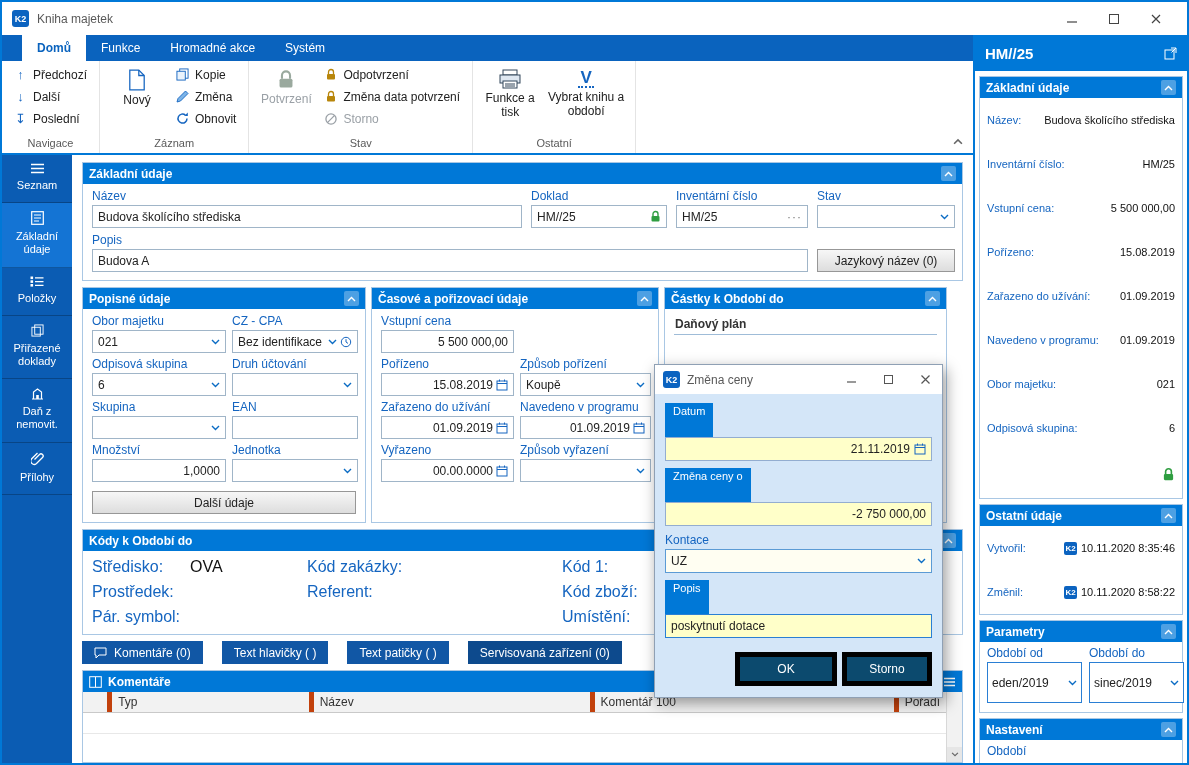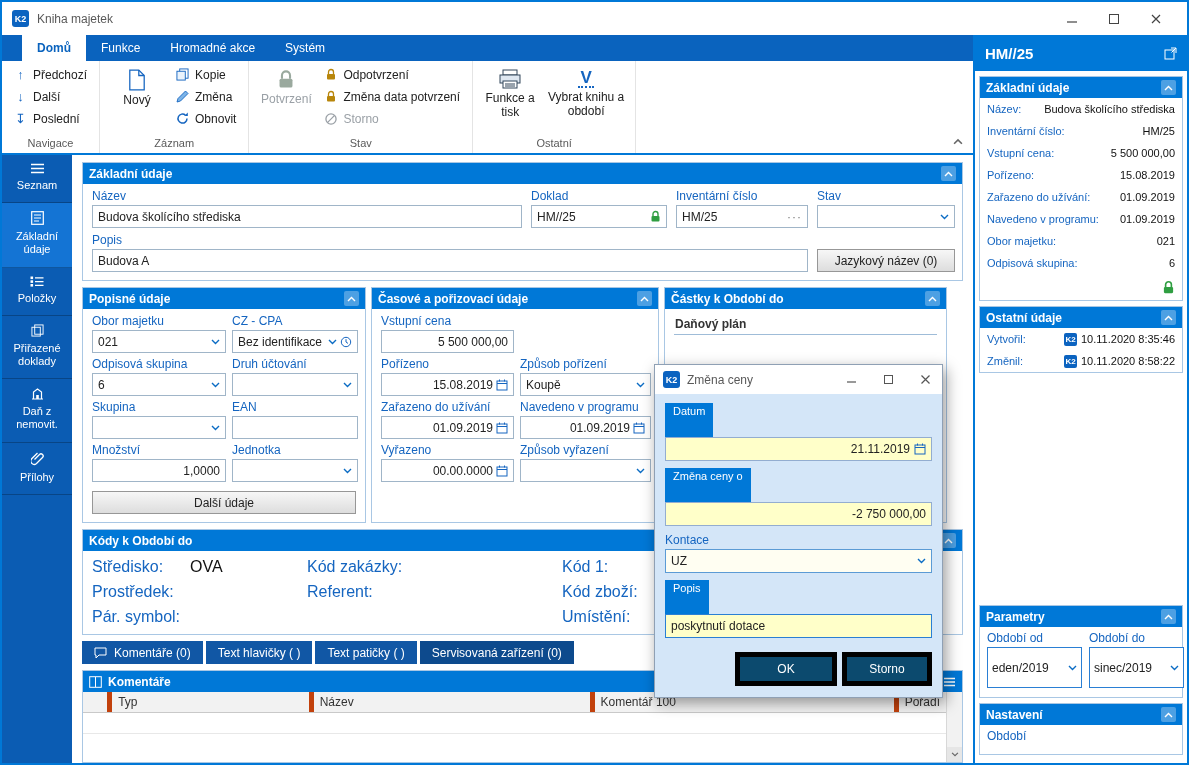--- a/index.html
+++ b/index.html
@@ -58,41 +58,41 @@
   .pp-grid{display:grid;grid-template-columns:134px 126px;column-gap:6px;row-gap:3px}
   .cs-grid{display:grid;grid-template-columns:133px 131px;column-gap:6px;row-gap:3px}
   .mt-auto{margin-top:auto}
   .dan-plan{font-weight:bold;color:#333;font-size:12px;padding:4px 1px 3px;border-bottom:1px solid #9fbcd8}
   .kody-grid{display:grid;grid-template-columns:215px 255px 1fr;row-gap:7px;padding-top:3px}
   .kcell{display:flex;align-items:center;font-size:16px}
   .klabel{color:#1565c0;min-width:98px}
   .kcell.c3 .klabel{min-width:88px}
   .kval{color:#111}
   
-  .dtabs{display:flex;gap:3px;height:23px;min-height:23px}
+  .dtabs{display:flex;gap:19px;height:23px;min-height:23px}
   .dtab{background:#1157a5;color:#fff;font-size:12px;display:flex;align-items:center;padding:0 12px;gap:7px;cursor:default}
   .dtab.dark{background:#0d4a8d}
   
   .kom-sec{flex:1;min-height:0}
   .kom-tools{display:flex;align-items:center;gap:9px;margin-left:auto}
   .tool{display:flex;align-items:center;cursor:default}
   .tool.dim{opacity:.45}
   .kom-wrap{display:flex;flex:1;min-height:0}
   .kom-table{flex:1;display:flex;flex-direction:column;min-width:0}
   .thead{display:flex;background:#f2f2f2;border-bottom:1px solid #c9c9c9;height:20px;min-height:20px;align-items:center;font-size:12px;color:#333}
   .th{padding:0 6px;border-right:5px solid #c2410c;height:100%;display:flex;align-items:center;box-sizing:border-box}
   .th.c0{width:30px}.th.c1{width:215px}.th.c2{width:300px}.th.c3{width:325px}.th.c4{flex:1;justify-content:flex-end;border-right:none}
   .trow{height:20px;border-bottom:1px solid #e8e8e8}
   .scrollcol{width:15px;min-width:15px;background:#f2f2f2;border-left:1px solid #d8d8d8;display:flex;flex-direction:column;justify-content:flex-end}
   .scrollbtn{height:15px;display:flex;align-items:center;justify-content:center;background:#e6e6e6}
   
   .inspector{width:214px;min-width:214px;border-left:2px solid #0078d7;background:#fff;display:flex;flex-direction:column;box-sizing:border-box}
   .insp-head{height:36px;min-height:36px;background:#0078d7;color:#fff;display:flex;align-items:center;padding:0 10px;font-size:15px;font-weight:bold}
   .insp-sec{margin:5px 4px 0;border:1px solid #a9c7e4;display:flex;flex-direction:column}
-  .irow{display:flex;justify-content:space-between;align-items:center;height:20px;padding:1px 7px;font-size:11px;white-space:nowrap;overflow:hidden}
+  .irow{display:flex;justify-content:space-between;align-items:center;height:20px;padding:12px 7px;font-size:11px;white-space:nowrap;overflow:hidden}
   .ilabel{color:#1565c0;margin-right:6px}
   .ival{color:#111;display:flex;align-items:center;gap:4px;overflow:hidden}
   .lockrow{justify-content:flex-end;height:24px}
   .k2badge{width:13px;height:13px;background:#0b63c0;color:#fff;font-size:8px;font-weight:bold;display:inline-flex;align-items:center;justify-content:center;border-radius:2px}
   .ispacer{flex:1}
   .param-body{padding:3px 7px 9px;display:grid;grid-template-columns:95px 95px;column-gap:7px}
   .pfield{height:21px;border:1px solid #2a7fd4;background:#fff;display:flex;align-items:center;gap:3px;padding:9px 4px;font-size:12px}
   .nast-body{padding:3px 7px 9px;display:flex;flex-direction:column}
   .nfield{height:21px;border:1px solid #8fa9c9;background:#ffffc9;display:flex;align-items:center;gap:3px;padding:0 4px;font-size:12px}
   

